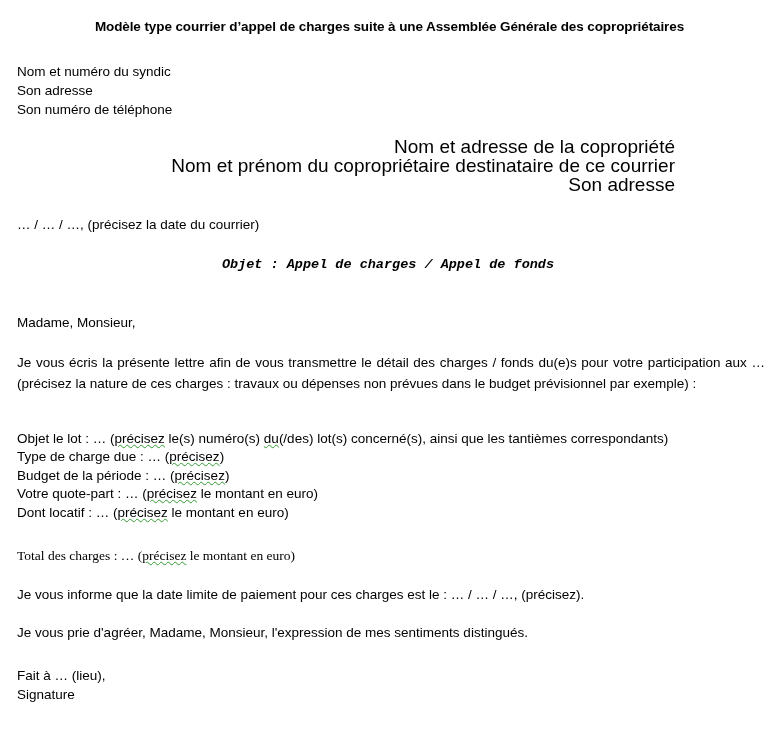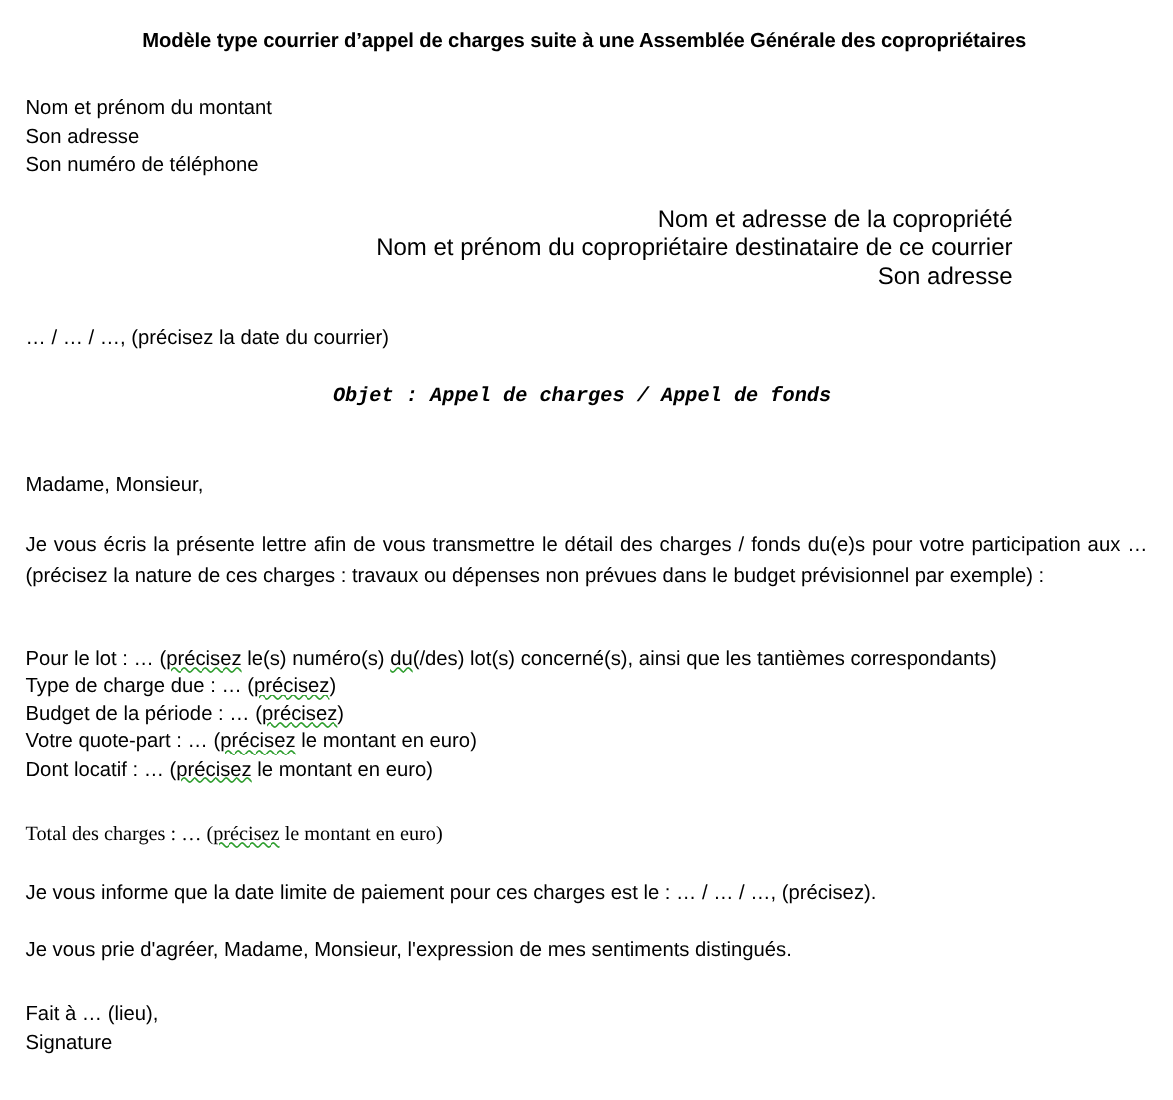--- a/index.html
+++ b/index.html
@@ -46,21 +46,21 @@
     line-height: 19px;
   }
   .sender-block .line { white-space: nowrap; }
 
   
   .recipient-block {
     position: absolute;
     right: 16px;
     top: 137px;
     text-align: right;
-    font-size: 16px;
+    font-size: 19px;
     line-height: 19px;
   }
   .recipient-block .line { white-space: nowrap; }
 
   
   .date-line {
     position: absolute;
     left: 17px;
     top: 215px;
     font-size: 13.5px;
@@ -165,42 +165,42 @@
   }
 </style>
 </head>
 <body>
 
 <div class="page">
 
   <div class="doc-title">Modèle type courrier d’appel de charges suite à une Assemblée Générale des copropriétaires</div>
 
   <div class="sender-block">
-    <div class="line">Nom et prénom du montant</div>
+    <div class="line">Nom et numéro du syndic</div>
     <div class="line">Son adresse</div>
     <div class="line">Son numéro de téléphone</div>
   </div>
 
   <div class="recipient-block">
     <div class="line">Nom et adresse de la copropriété</div>
     <div class="line">Nom et prénom du copropriétaire destinataire de ce courrier</div>
     <div class="line">Son adresse</div>
   </div>
 
   <div class="date-line">… / … / …, (précisez la date du courrier)</div>
 
   <div class="objet-line">Objet : Appel de charges / Appel de fonds</div>
 
   <div class="salutation">Madame, Monsieur,</div>
 
   <div class="body-paragraph">Je vous écris la présente lettre afin de vous transmettre le détail des charges / fonds du(e)s pour votre participation aux … (précisez la nature de ces charges : travaux ou dépenses non prévues dans le budget prévisionnel par exemple) :</div>
 
   <div class="detail-list">
 
-    <div class="line"><span>Pour le lot : … (</span><span class="spell">précisez</span><span> le(s) numéro(s) </span><span class="spell">du</span><span>(/des) lot(s) concerné(s), ainsi que les tantièmes correspondants)</span></div>
+    <div class="line"><span>Objet le lot : … (</span><span class="spell">précisez</span><span> le(s) numéro(s) </span><span class="spell">du</span><span>(/des) lot(s) concerné(s), ainsi que les tantièmes correspondants)</span></div>
 
     <div class="line"><span>Type de charge due : … (</span><span class="spell">précisez</span><span>)</span></div>
 
     <div class="line"><span>Budget de la période : … (</span><span class="spell">précisez</span><span>)</span></div>
 
     <div class="line"><span>Votre quote-part : … (</span><span class="spell">précisez</span><span> le montant en euro)</span></div>
 
     <div class="line"><span>Dont locatif : … (</span><span class="spell">précisez</span><span> le montant en euro)</span></div>
 
   </div>

